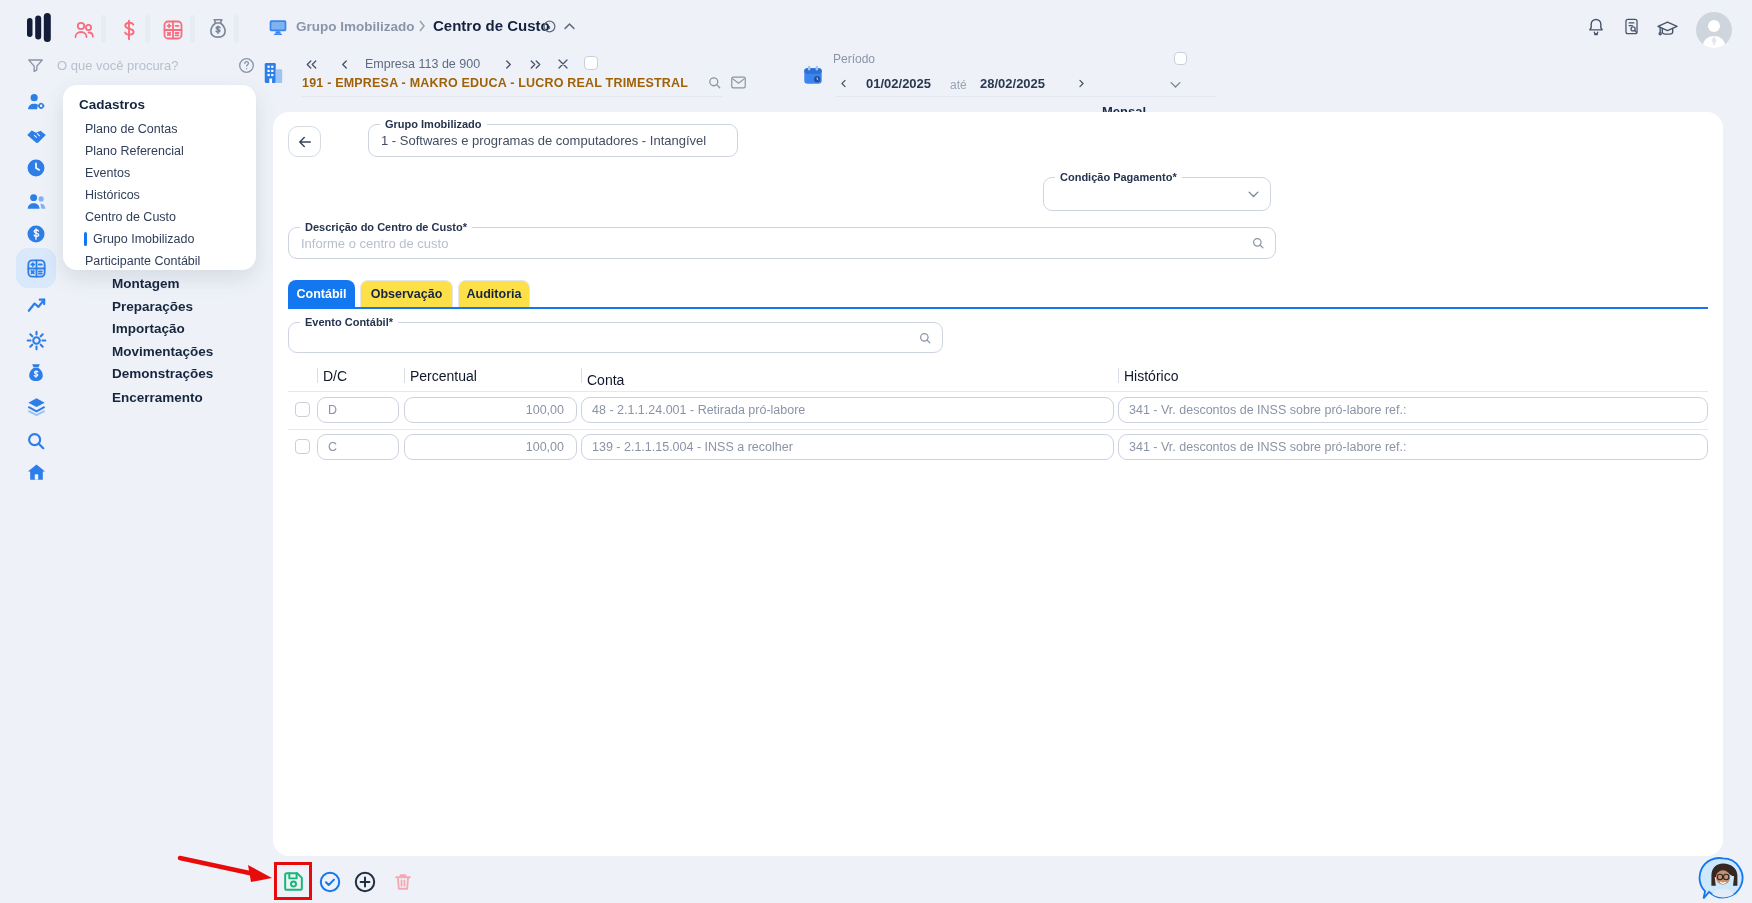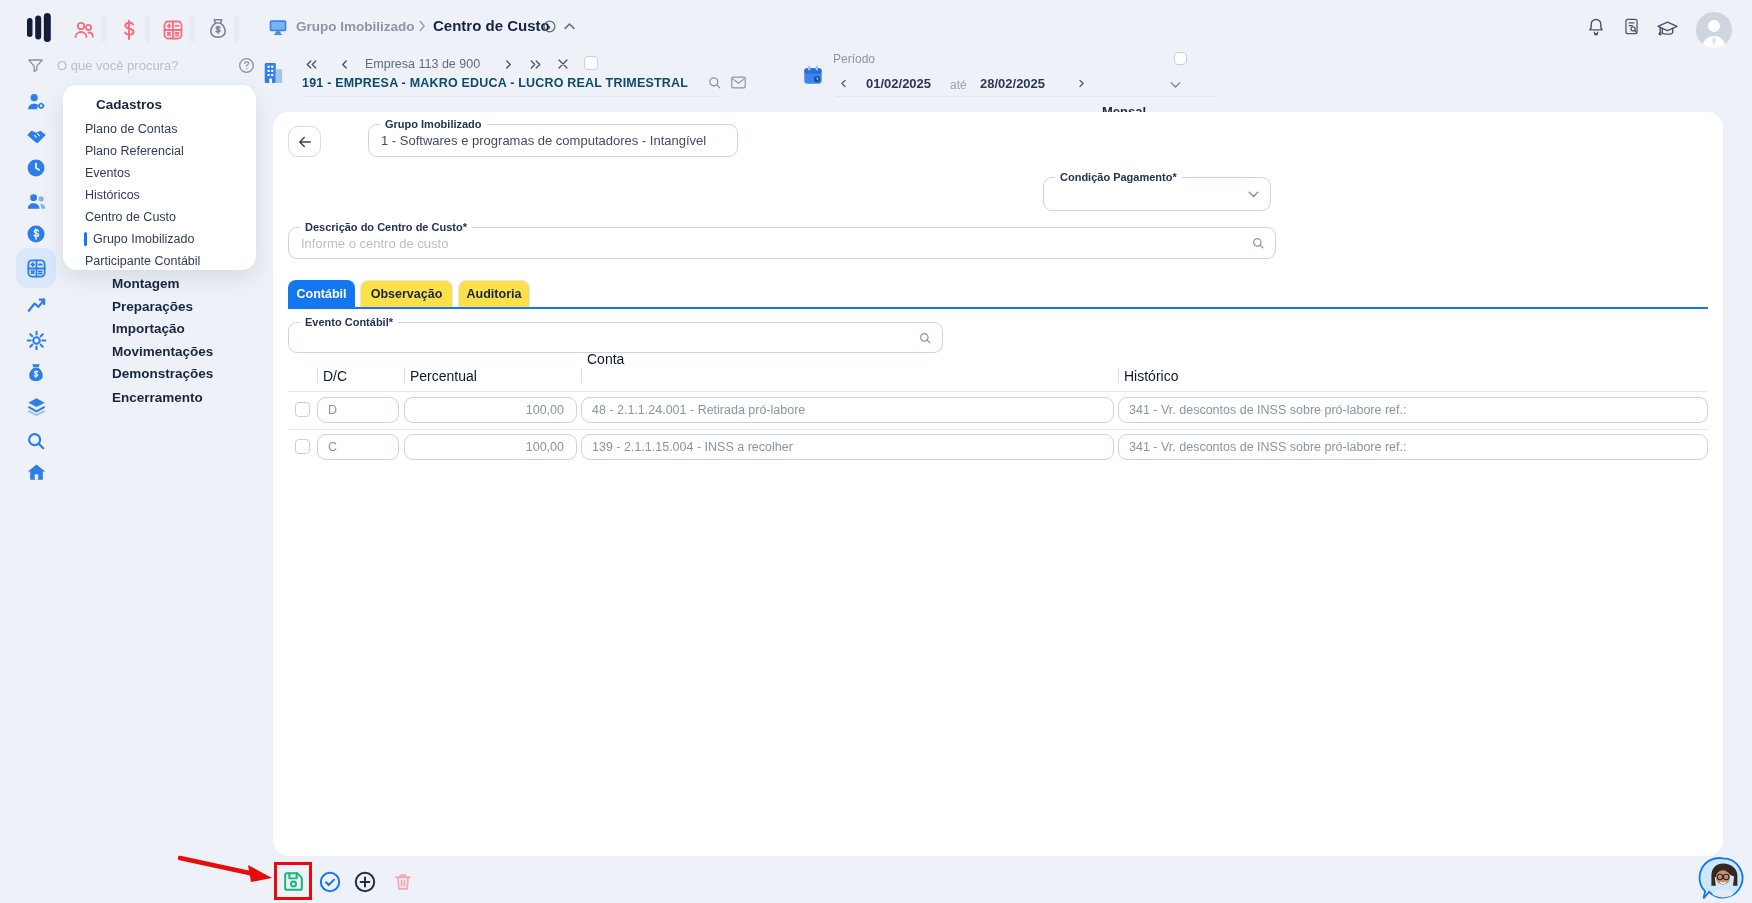--- a/index.html
+++ b/index.html
@@ -23,38 +23,38 @@
   .search-input::placeholder { color:#b7bfcc; }
 
   
   .rail-item { position:absolute; left:16px; width:40px; height:40px;
     display:flex; align-items:center; justify-content:center; border-radius:12px; cursor:pointer; }
   .rail-item.active { background:#d9e8fb; }
 
   
   .flyout { left:63px; top:85px; width:193px; height:185px; background:#fff;
     border-radius:14px; box-shadow:0 8px 22px rgba(30,50,90,.12); padding:8px 0 0 0; }
-  .flyout-title { padding:4px 0 6px 33px; font-size:13.5px; font-weight:bold; color:#17263f; }
+  .flyout-title { padding:4px 0 6px 16px; font-size:13.5px; font-weight:bold; color:#17263f; }
   .flyout-item { position:relative; height:22px; display:flex; align-items:center;
     padding-left:22px; font-size:12.5px; color:#2f3d58; cursor:pointer; }
   .flyout-item .active-bar { display:none; }
   .flyout-item.active { padding-left:30px; }
   .flyout-item.active .active-bar { display:block; position:absolute; left:21px; top:4px;
     width:3px; height:14px; border-radius:2px; background:#1378f0; }
 
   .side-section { position:absolute; left:68px; font-size:13.5px; font-weight:bold;
     color:#17263f; cursor:pointer;padding-left:44px; }
 
   
   .crumb-parent { font-size:13.5px; font-weight:bold; color:#8b95a8; }
   .crumb-current { font-size:15px; font-weight:bold; color:#15233f; }
 
   
   .pager-text { font-size:12.5px; color:#5f6b80; }
-  .company-name { font-size:12.5px; font-weight:bold; color:#0c4a6e; letter-spacing:.2px; }
+  .company-name { font-size:12.5px; font-weight:bold; color:#a16207; letter-spacing:.2px; }
   .thin-line { height:1px; background:#e2e7ef; }
   .period-label { font-size:12px; color:#8a94a6; }
   .date-text { font-size:13px; font-weight:bold; color:#2a3850; }
   .ate-text { font-size:12px; color:#9aa3b5; }
   .freq-text { font-size:13px; font-weight:bold; color:#1b2a47;margin-top:28px; }
 
   .checkbox { display:inline-block; width:14px; height:14px; border:1.5px solid #c9d0dc;
     border-radius:4px; background:#fff; cursor:pointer; }
 
   
@@ -469,21 +469,21 @@
             <path d="m15.4 15.4 4 4"></path>
           </svg>
       </span>
     </div>
 
     <div class="col-div" style="left:44px;top:256px;"></div>
     <span class="th" style="left:50px;top:256px;">D/C</span>
     <div class="col-div" style="left:131px;top:256px;"></div>
     <span class="th" style="left:137px;top:256px;">Percentual</span>
     <div class="col-div" style="left:308px;top:256px;"></div>
-    <span class="th" style="left:314px;top:239px;">Conta</span>
+    <span class="th" style="left:314px;top:260px;">Conta</span>
     <div class="col-div" style="left:845px;top:256px;"></div>
     <span class="th" style="left:851px;top:256px;">Histórico</span>
     <div class="hline" style="left:15px;top:279px;width:1420px;"></div>
 
     <div>
       <span class="row-check" style="left:22px;top:290px;"></span>
       <input class="cell-input" style="left: 44px; top: 285px; width: 82px;" value="D">
       <input class="cell-input num" style="left: 131px; top: 285px; width: 173px;" value="100,00">
       <input class="cell-input" style="left: 308px; top: 285px; width: 533px;" value="48 - 2.1.1.24.001 - Retirada pró-labore">
       <input class="cell-input" style="left: 845px; top: 285px; width: 590px;" value="341 - Vr. descontos de INSS sobre pró-labore ref.:">

